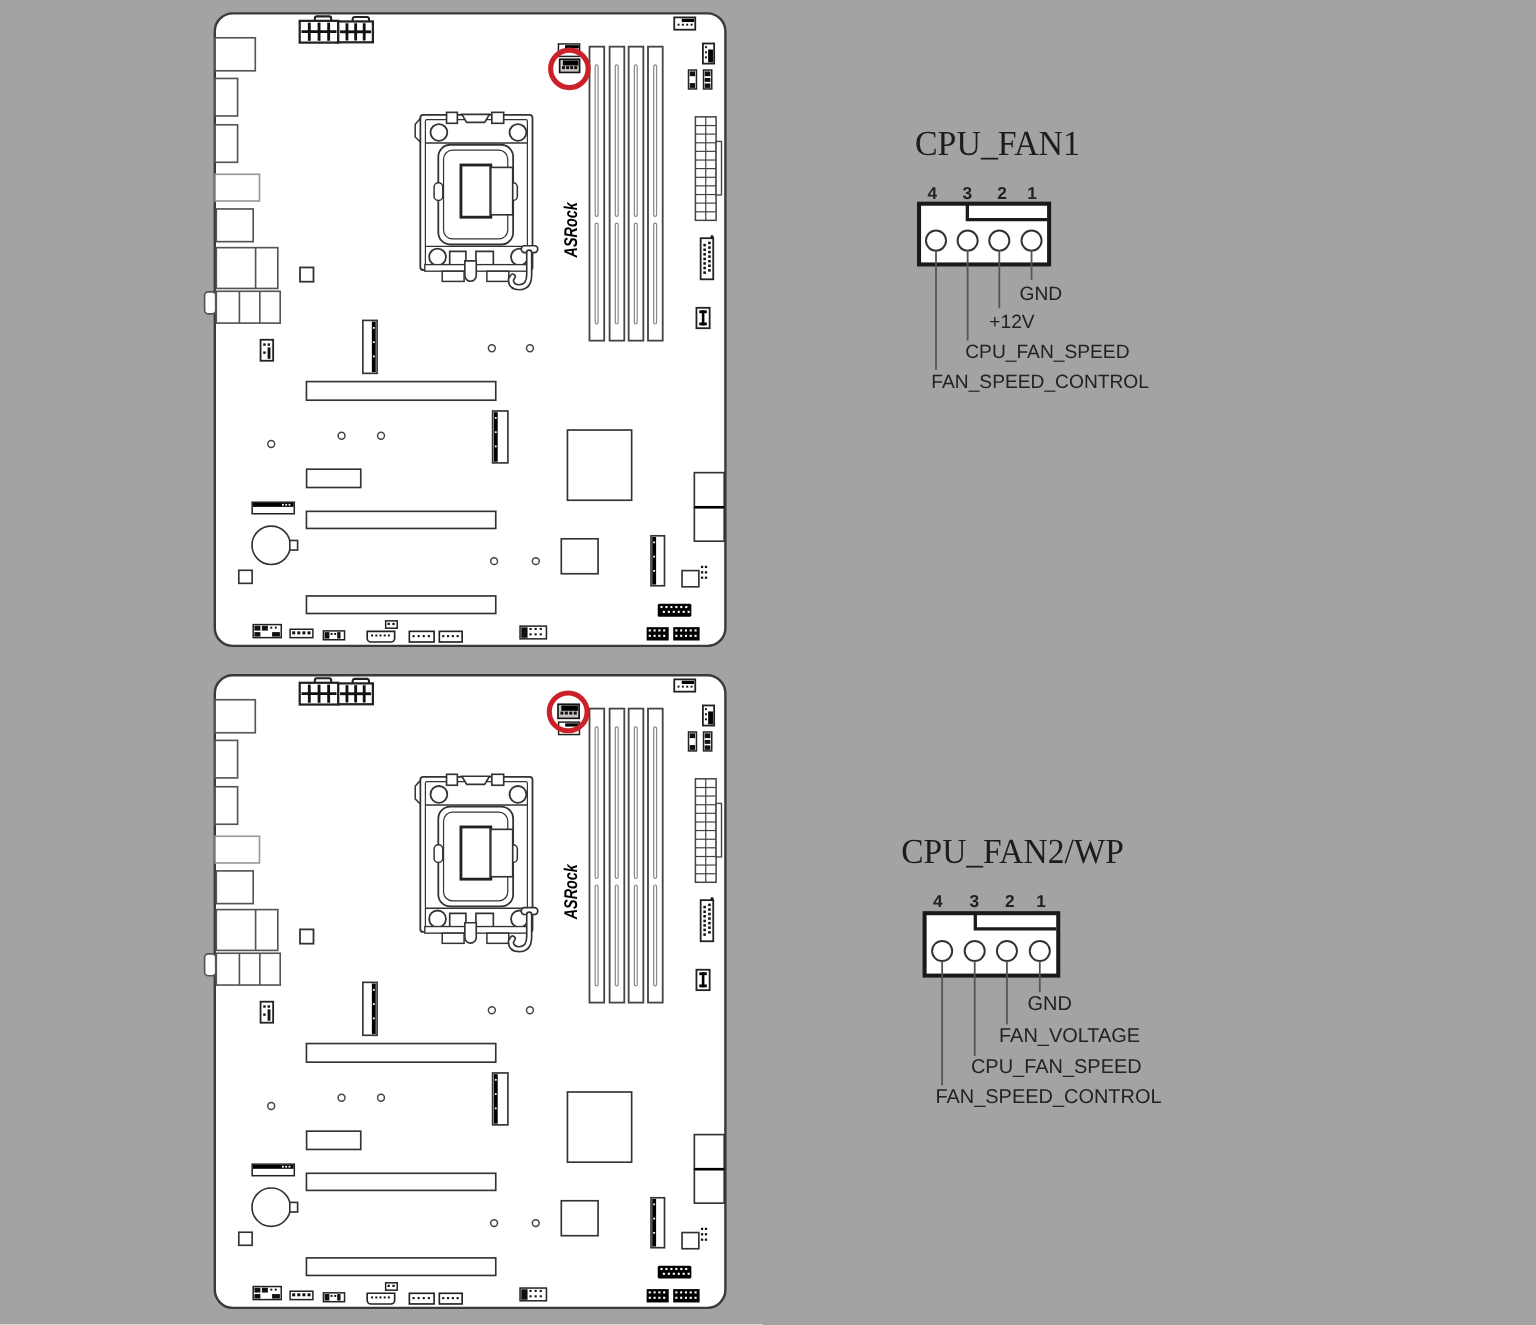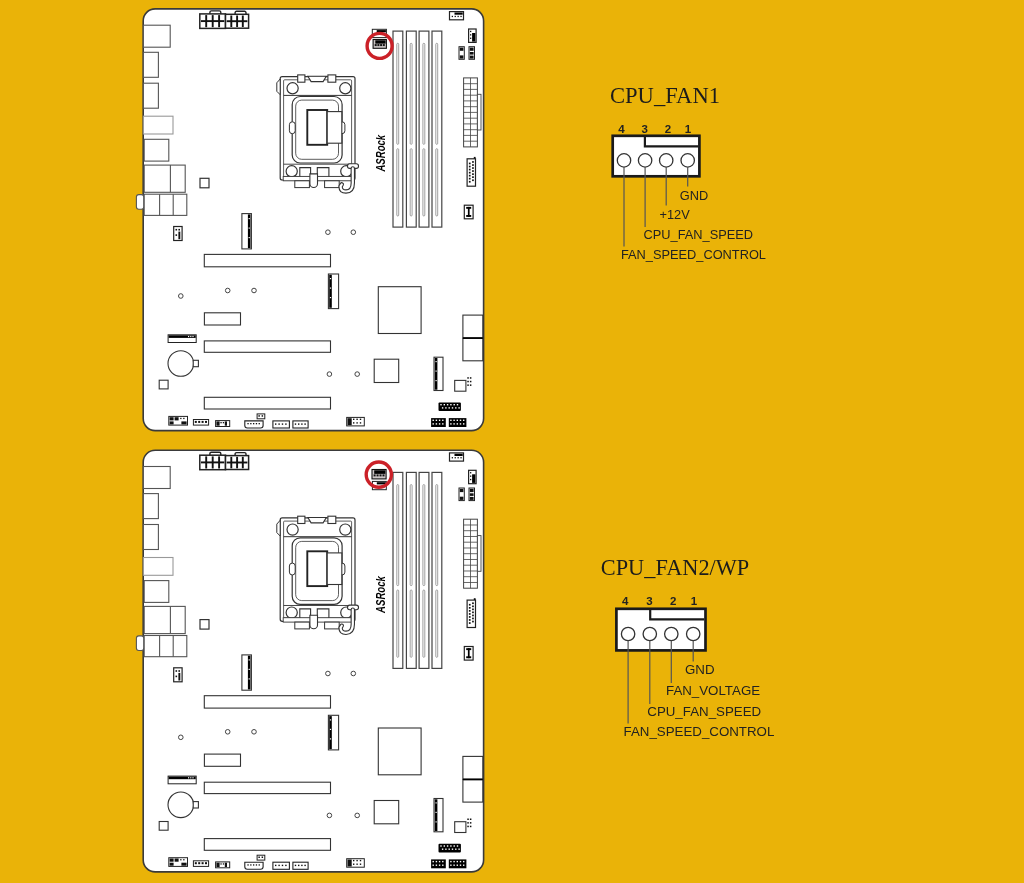--- a/index.html
+++ b/index.html
@@ -1,16 +1,16 @@
 <!DOCTYPE html>
 <html><head>
 <meta charset="utf-8">
 <style>
 html,body{margin:0;padding:0;background:#fff;}
-#page{width:1024px;height:883px;position:relative;overflow:hidden;background:#eab308;}
+#page{width:1024px;height:883px;position:relative;overflow:hidden;background:#a3a3a3;}
 </style>
 </head>
 <body>
 <div id="page">
 <svg width="1024" height="883" viewBox="0 0 1024 883">
 
 <g transform="translate(0,0)">
 <rect x="143.2" y="8.9" width="340.4" height="421.7" rx="12" fill="#fff" stroke="#3a3a3a" stroke-width="1.6"></rect>
 
 <rect x="143.4" y="25.2" width="26.8" height="22" fill="#fff" stroke="#555" stroke-width="1.1"></rect>

